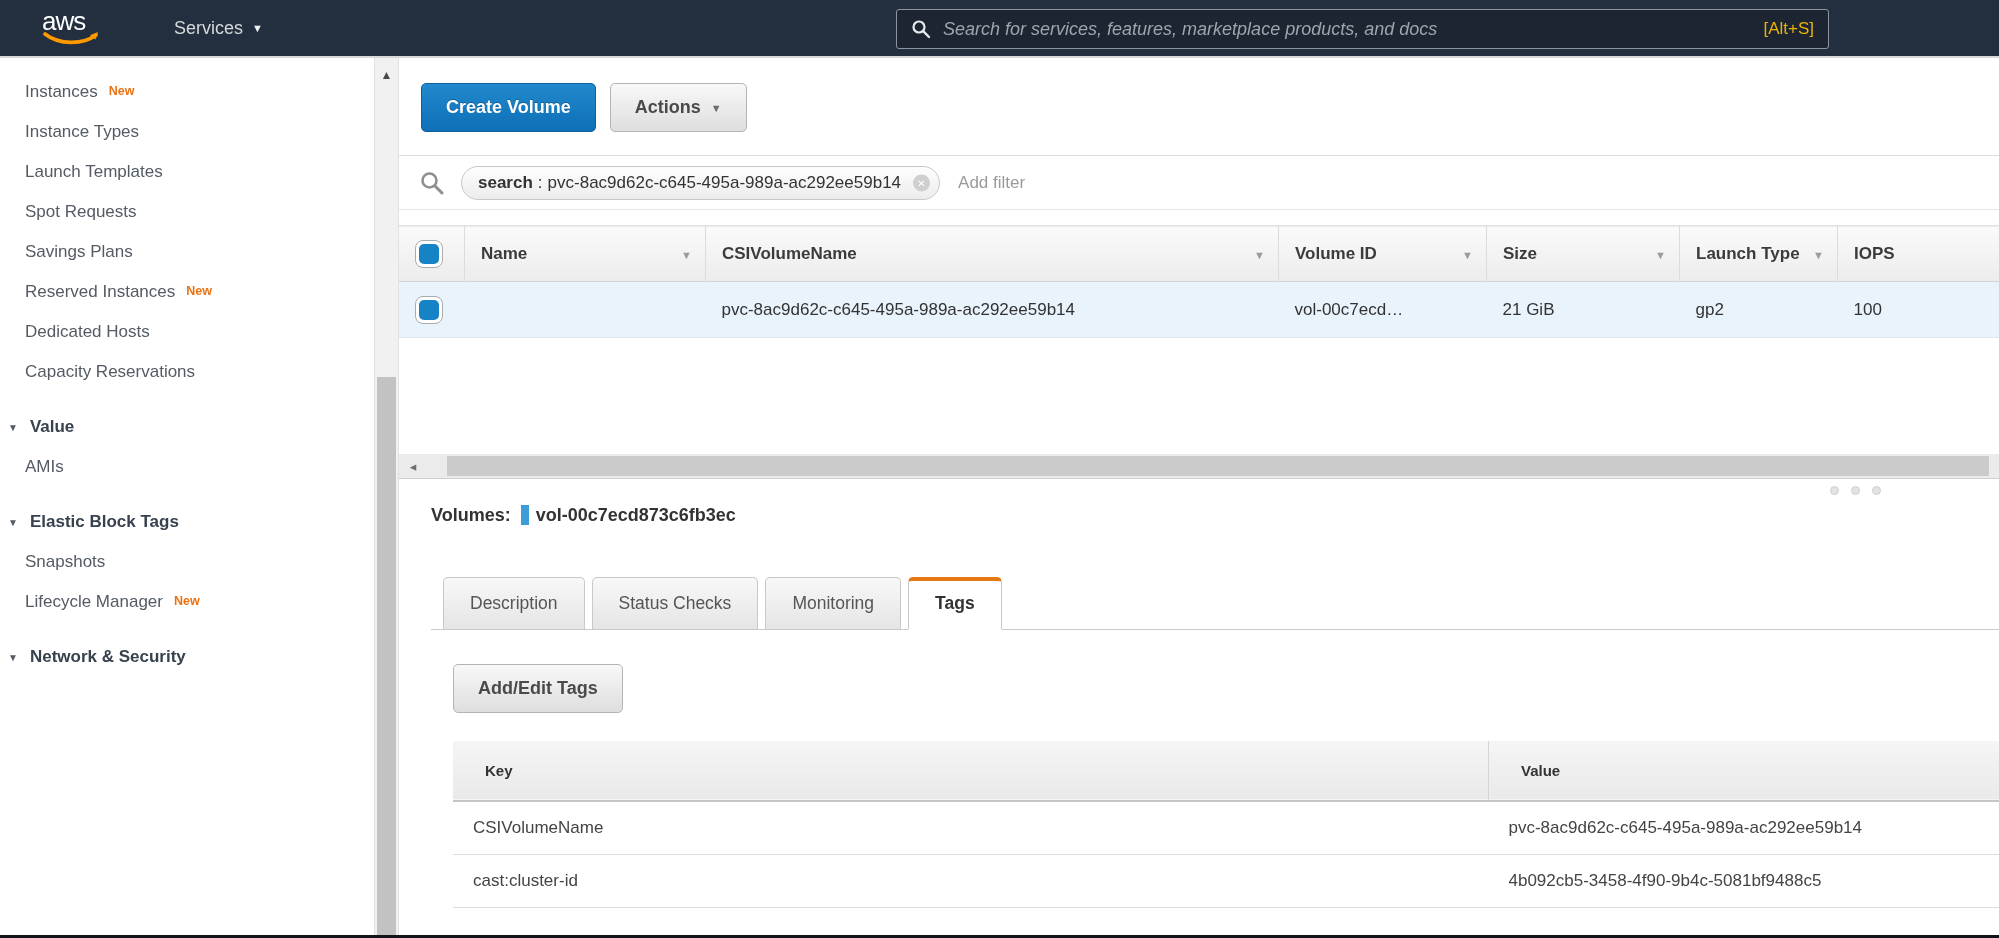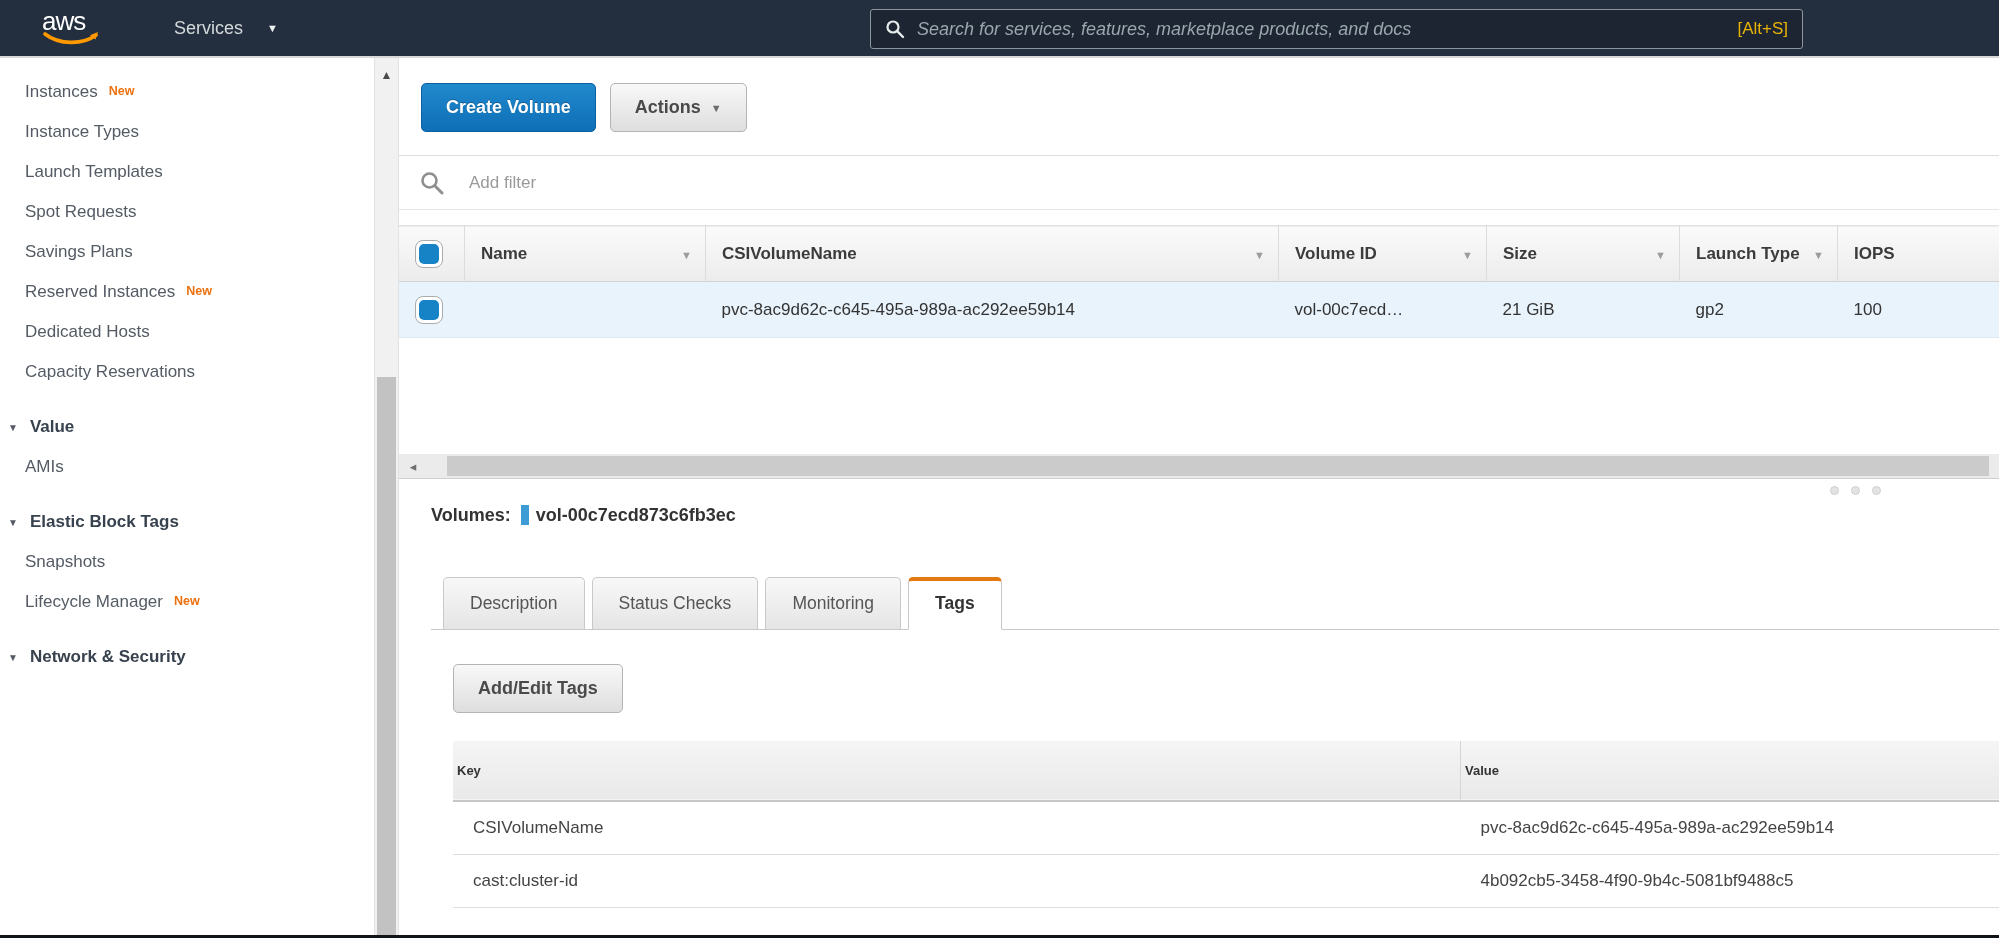--- a/index.html
+++ b/index.html
@@ -4,23 +4,23 @@
 <style>
   html,body{margin:0;padding:0;background:#fff;}
   body{font-family:"Liberation Sans",sans-serif;-webkit-font-smoothing:antialiased;}
   .app{width:1999px;height:938px;position:relative;overflow:hidden;background:#fff;}
 
   
   .topnav{height:58px;background:#232f3e;display:flex;align-items:center;position:relative;border-bottom:2px solid #d8d8d8;box-sizing:border-box;}
   .logo{margin-left:42px;position:relative;width:60px;height:40px;cursor:pointer;}
   .logo .aws-text{color:#fff;font-weight:normal;font-size:26px;letter-spacing:-1px;line-height:26px;}
   .logo svg{position:absolute;left:1px;top:24px;}
-  .services{margin-left:72px;color:#d4dadb;font-size:18px;display:flex;align-items:center;gap:24px;cursor:pointer;}
+  .services{margin-left:72px;color:#d4dadb;font-size:18px;display:flex;align-items:center;gap:9px;cursor:pointer;}
   .services .caret{font-size:11px;color:#eef1f2;}
-  .searchbox{position:absolute;left:870px;top:9px;width:933px;height:40px;box-sizing:border-box;background:#1c2531;border:1px solid #8b969e;border-radius:3px;display:flex;align-items:center;padding:0 14px;}
+  .searchbox{position:absolute;left:896px;top:9px;width:933px;height:40px;box-sizing:border-box;background:#1c2531;border:1px solid #8b969e;border-radius:3px;display:flex;align-items:center;padding:0 14px;}
   .searchbox .mag{flex:0 0 auto;margin-right:12px;}
   .searchbox .ph{color:#9aa7ae;font-style:italic;font-size:18px;flex:1;white-space:nowrap;overflow:hidden;}
   .searchbox .kbd{color:#eab308;font-size:17px;margin-left:12px;}
 
   
   .body-row{display:flex;height:880px;}
 
   
   .sidebar{width:374px;box-sizing:border-box;background:#fff;padding-top:14px;overflow:hidden;}
   .sb-link{padding:10px 0 10px 25px;font-size:17px;color:#545b64;cursor:pointer;display:flex;align-items:center;gap:11px;}
@@ -78,21 +78,21 @@
   .dtitle{font-size:18px;font-weight:bold;color:#333;height:28px;display:flex;align-items:center;}
   .dtitle .cursorblock{display:inline-block;width:8px;height:20px;background:#3d9bd5;margin:0 7px 0 10px;}
   .tabs{display:flex;align-items:flex-end;border-bottom:1px solid #c9c9c9;margin-top:48px;padding-left:12px;}
   .tab{padding:15px 26px;background:linear-gradient(#f8f8f8,#e5e5e5);border:1px solid #c9c9c9;border-bottom:none;border-radius:5px 5px 0 0;margin-right:7px;color:#555;font-size:17.5px;cursor:pointer;}
   .tab.active{background:#fff;border-top:4px solid #e47911;padding-top:12px;font-weight:bold;color:#333;border-bottom:1px solid #fff;margin-bottom:-1px;cursor:default;}
 
   .tabbody{padding-top:34px;}
   .addedit{margin-left:22px;}
   .tags-table{margin:28px 0 0 22px;width:calc(100% - 22px);}
   .tags-table thead tr{height:60px;background:linear-gradient(#f5f5f5,#e9e9e9);border-bottom:2px solid #c6c6c6;}
-  .tags-table th{font-size:13px;font-weight:bold;color:#333;text-align:left;padding-left:4px;}
+  .tags-table th{font-size:15px;font-weight:bold;color:#333;text-align:left;padding-left:32px;}
   .tags-table th + th{border-left:1px solid #d5d5d5;}
   .tags-table td{height:50px;font-size:17px;color:#444;padding-left:20px;border-bottom:1px solid #ddd;}
 
   .bottom-edge{position:absolute;left:0;right:0;bottom:0;height:3px;background:#101418;}
 </style>
 </head>
 <body>
 
 <div class="app">
 
@@ -185,20 +185,26 @@
           <span>Actions</span>
           <span class="caret">▼</span>
         </button>
       </div>
 
       <div class="filterbar">
         <svg class="mag" width="26" height="26" viewBox="0 0 26 26">
           <circle cx="10.5" cy="10.5" r="7" stroke="#8f8f8f" stroke-width="2.6" fill="none"></circle>
           <line x1="15.8" y1="15.8" x2="23" y2="23" stroke="#8f8f8f" stroke-width="3" stroke-linecap="round"></line>
         </svg>
+        <div class="pill">
+          <span class="k">search</span>
+          <span class="sep">:</span>
+          <span>pvc-8ac9d62c-c645-495a-989a-ac292ee59b14</span>
+          <span class="x">✕</span>
+        </div>
         <span class="addfilter">Add filter</span>
       </div>
 
       <table class="vol-table">
         <thead>
             <tr id="vol-thead-row">
               <th style="width: 64px; padding-left: 0px;">
                 <div class="cb">
                   <div class="cb-fill"></div>
                 </div>

